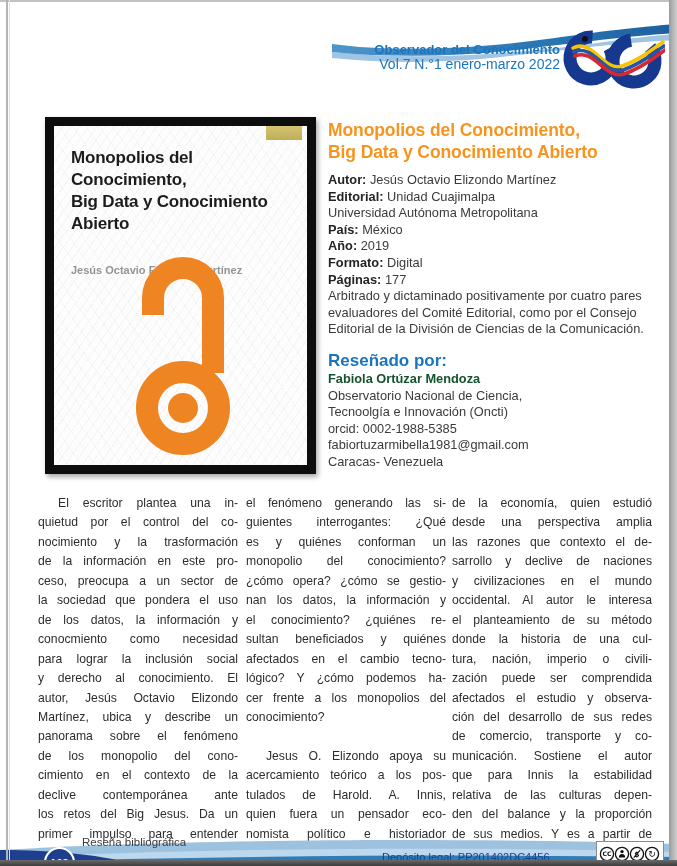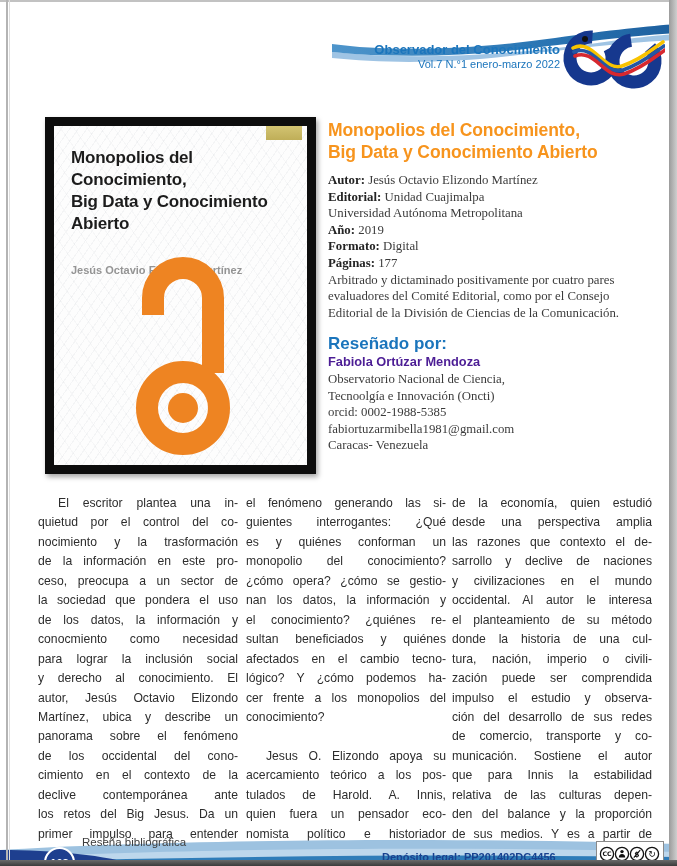--- a/index.html
+++ b/index.html
@@ -12,21 +12,21 @@
   .edge-left2{position:absolute;left:9px;top:0;width:1px;height:100%;background:#dedede;z-index:40;}
   .edge-right{position:absolute;right:0;top:0;width:8px;height:100%;
               background:linear-gradient(90deg,#9b9b9b,#cfcfcf);z-index:40;}
   .edge-bottom{position:absolute;bottom:0;left:0;width:100%;height:6px;
                background:linear-gradient(180deg,#6a6a6a,#3b3b3b);z-index:41;}
 
   
   .swoosh-top{position:absolute;left:330px;top:16px;z-index:1;}
   .jtitle{position:absolute;top:42px;right:117px;text-align:right;color:#1b75bc;z-index:2;}
   .jtitle .l1{font-size:13px;font-weight:700;line-height:15px;}
-  .jtitle .l2{font-size:11px;line-height:15px;}
+  .jtitle .l2{font-size:14px;line-height:15px;}
   .oc-logo{position:absolute;left:561px;top:20px;z-index:3;}
 
   
   .cover{position:absolute;left:45px;top:117px;width:271px;height:357px;box-sizing:border-box;
          border:9px solid #0d0d0d;background:#fdfdfd;box-shadow:2px 3px 5px rgba(0,0,0,.35);z-index:2;}
   .cover .texture{position:absolute;inset:0;
       background:
         repeating-linear-gradient(125deg,rgba(120,130,145,.07) 0 1px,transparent 1px 7px),
         repeating-linear-gradient(55deg,rgba(120,130,145,.05) 0 1px,transparent 1px 11px);}
   .cover .tab{position:absolute;right:5px;top:0;width:36px;height:14px;
@@ -34,40 +34,40 @@
   .cover-title{position:relative;margin:21px 14px 0 17px;font-size:17px;font-weight:700;
       color:#1c1c1c;line-height:22px;letter-spacing:-.2px;}
   .cover-author{position:relative;margin:29px 17px 0;font-size:11px;font-weight:700;color:#949494;}
   .oa-lock{position:absolute;left:70px;top:127px;}
 
   
   .info{position:absolute;left:328px;top:120px;width:342px;z-index:2;}
   .btitle{font-size:17.5px;font-weight:700;color:#f7941d;line-height:21.5px;letter-spacing:-.1px;}
   .details{margin-top:9px;font-size:12.8px;line-height:16.6px;color:#3b3b3b;}
   .details b{color:#242424;}
-  .dline{min-height:16.6px;font-family:Liberation Serif, serif;}
+  .dline{min-height:16.6px;}
   .resenado{margin-top:13px;font-size:17px;font-weight:700;color:#1b75bc;line-height:20px;}
   .reviewer{font-size:12.8px;line-height:16.6px;color:#3b3b3b;}
-  .rname{font-weight:700;color:#4c1d95;}
+  .rname{font-weight:700;color:#14532d;}
 
   
   .bcol{position:absolute;top:494px;width:200px;font-size:12.2px;line-height:19.45px;color:#2d2d2d;z-index:2;}
   #c1{left:38px;} #c2{left:246px;} #c3{left:452px;}
   .bline{text-align:justify;text-align-last:justify;}
   .bline.end{text-align-last:left;}
   .bline.ind{text-indent:20px;}
   .bline.blank{height:19.45px;}
 
   
   .swoosh-bottom{position:absolute;left:0;top:826px;z-index:5;}
   .pagenum{position:absolute;left:44px;top:847px;width:27px;height:27px;border-radius:50%;
       background:#1e3f8f;border:2px solid #fff;color:#fff;font-size:11px;font-weight:700;
       display:flex;align-items:center;justify-content:center;z-index:8;}
   .sec-label{position:absolute;left:82px;top:836px;font-size:11.5px;color:#3c3c3c;z-index:8;}
-  .deposit{position:absolute;left:382px;top:851px;font-size:11px;font-weight:700;color:#17418f;z-index:8;}
+  .deposit{position:absolute;left:382px;top:851px;font-size:11px;font-weight:400;color:#17418f;z-index:8;}
   .ccbadge{position:absolute;left:596px;top:841px;width:68px;height:25px;background:#fff;
       border:1px solid #8a8a8a;display:flex;align-items:flex-start;justify-content:center;
       padding-top:4px;box-sizing:border-box;z-index:8;}
 </style>
 </head>
 <body>
 
 <div class="page">
 
   <div class="edge-top"></div>
@@ -123,20 +123,21 @@
 
   <div class="info">
     <div class="btitle">
       <div>Monopolios del Conocimiento,</div>
       <div>Big Data  y Conocimiento Abierto</div>
     </div>
     <div class="details">
         <div class="dline"><b>Autor:</b> Jesús Octavio Elizondo Martínez</div>
         <div class="dline"><b>Editorial:</b> Unidad Cuajimalpa</div>
         <div class="dline">Universidad Autónoma Metropolitana</div>
+        <div class="dline"><b>País:</b> México</div>
         <div class="dline"><b>Año:</b> 2019</div>
         <div class="dline"><b>Formato:</b> Digital</div>
         <div class="dline"><b>Páginas:</b> 177</div>
       </div>
     <div class="details" style="margin-top:0">
         <div class="dline">Arbitrado y dictaminado positivamente por cuatro pares</div>
         <div class="dline">evaluadores del Comité Editorial, como por el Consejo</div>
         <div class="dline">Editorial de la División de Ciencias de la Comunicación.</div>
       </div>
     <div class="resenado">Reseñado por:</div>
@@ -159,21 +160,21 @@
       <div class="bline">de la información en este pro-</div>
       <div class="bline">ceso, preocupa a un sector de</div>
       <div class="bline">la sociedad que pondera el uso</div>
       <div class="bline">de los datos, la información y</div>
       <div class="bline">conocmiento como necesidad</div>
       <div class="bline">para lograr la inclusión social</div>
       <div class="bline">y derecho al conocimiento. El</div>
       <div class="bline">autor, Jesús Octavio Elizondo</div>
       <div class="bline">Martínez, ubica y describe un</div>
       <div class="bline">panorama sobre el fenómeno</div>
-      <div class="bline">de los occidental del cono-</div>
+      <div class="bline">de los monopolio del cono-</div>
       <div class="bline">cimiento en el contexto de la</div>
       <div class="bline">declive contemporánea ante</div>
       <div class="bline">los retos del Big Jesus. Da un</div>
       <div class="bline">primer impulso para entender</div>
     </div>
   <div class="bcol" id="c2">
       <div class="bline">el fenómeno generando las si-</div>
       <div class="bline">guientes interrogantes: ¿Qué</div>
       <div class="bline">es y quiénes conforman un</div>
       <div class="bline">monopolio del conocimiento?</div>
@@ -196,21 +197,21 @@
       <div class="bline">de la economía, quien estudió</div>
       <div class="bline">desde una perspectiva amplia</div>
       <div class="bline">las razones que contexto el de-</div>
       <div class="bline">sarrollo y declive de naciones</div>
       <div class="bline">y civilizaciones en el mundo</div>
       <div class="bline">occidental. Al autor le interesa</div>
       <div class="bline">el planteamiento de su método</div>
       <div class="bline">donde la historia de una cul-</div>
       <div class="bline">tura, nación, imperio o civili-</div>
       <div class="bline">zación puede ser comprendida</div>
-      <div class="bline">impulso el estudio y observa-</div>
+      <div class="bline">afectados el estudio y observa-</div>
       <div class="bline">ción del desarrollo de sus redes</div>
       <div class="bline">de comercio, transporte y co-</div>
       <div class="bline">municación. Sostiene el autor</div>
       <div class="bline">que para Innis la estabilidad</div>
       <div class="bline">relativa de las culturas depen-</div>
       <div class="bline">den del balance y la proporción</div>
       <div class="bline">de sus medios. Y es a partir de</div>
     </div>
 
   <svg class="swoosh-bottom" width="677" height="40" viewBox="0 0 677 40">

